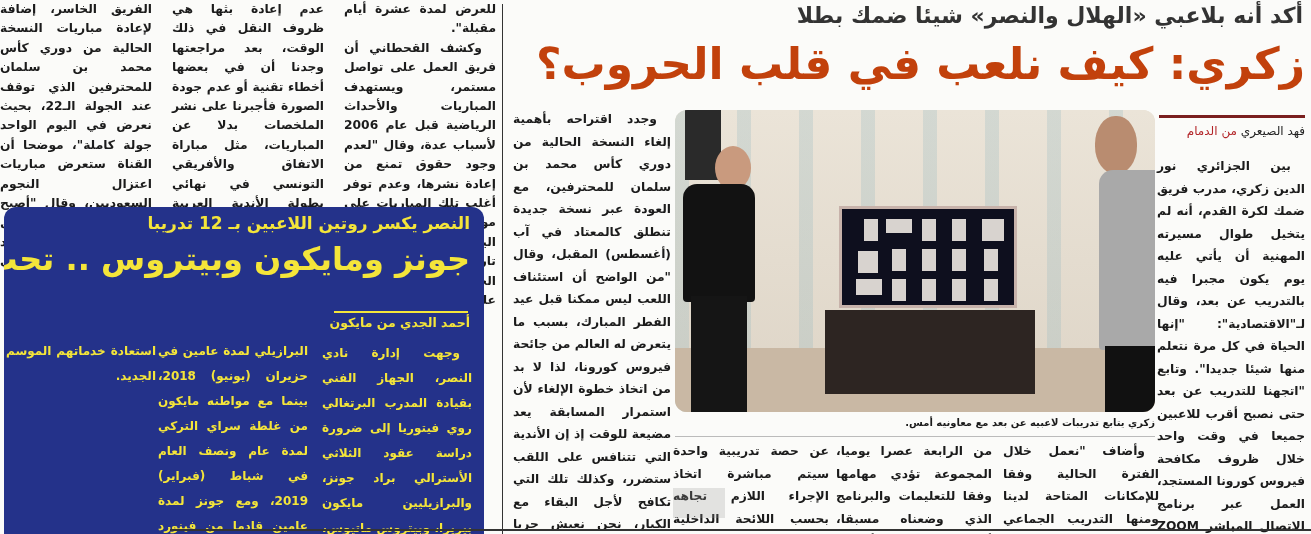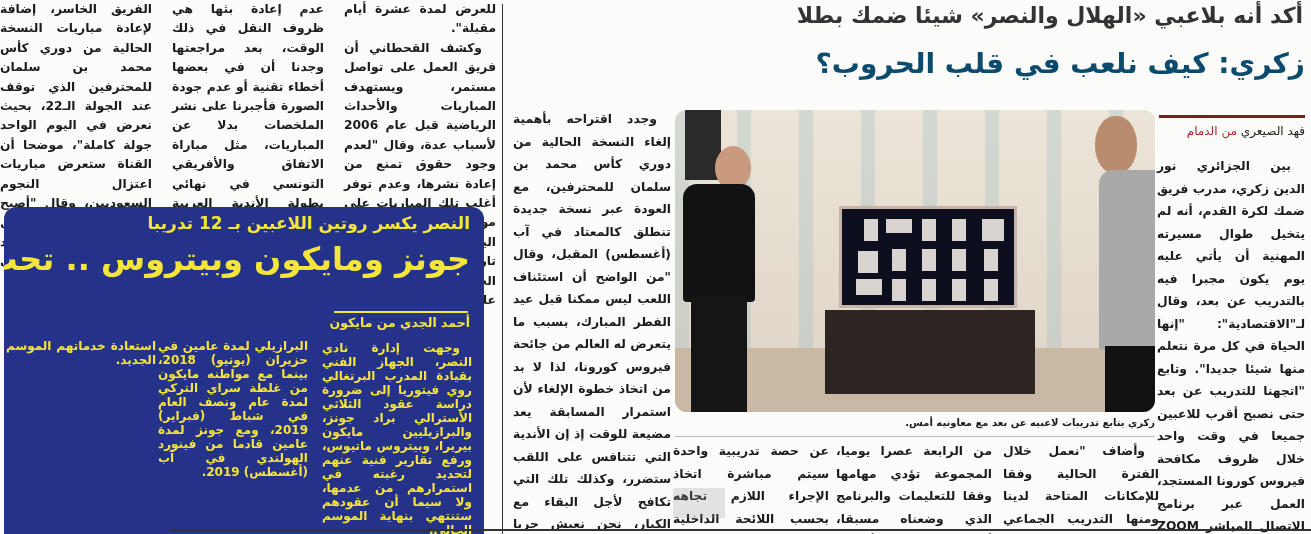--- a/index.html
+++ b/index.html
@@ -4,21 +4,21 @@
 <style>
   * { box-sizing: border-box; margin: 0; padding: 0; }
   html, body { width: 1311px; height: 534px; overflow: hidden; background: #f4f4f2; }
   body { font-family: "DejaVu Sans", sans-serif; color: #1a1a1a; position: relative; direction: rtl; }
 
   .page { position: absolute; inset: 0; background: #fbfbf9; }
 
   
   .main-article { position: absolute; left: 503px; top: 0; width: 808px; height: 534px; }
   .kicker { position: absolute; right: 8px; top: 0; font-size: 22px; font-weight: 700; color: #333; letter-spacing: -0.3px; white-space: nowrap; line-height: 32px; }
-  .headline { position: absolute; right: 6px; top: 34px; font-size: 28px; font-weight: 900; color: #0c4a6e; white-space: nowrap; line-height: 60px; letter-spacing: -1px; font-family: "DejaVu Sans", sans-serif; }
+  .headline { position: absolute; right: 6px; top: 34px; font-size: 44px; font-weight: 900; color: #c2410c; white-space: nowrap; line-height: 60px; letter-spacing: -1px; font-family: "DejaVu Sans", sans-serif; }
 
   .byline-rule { position: absolute; right: 6px; top: 115px; width: 146px; height: 3px; background: #7a1f1f; }
   .byline { position: absolute; right: 6px; top: 124px; font-size: 12px; font-weight: 400; color: #222; white-space: nowrap; }
   .byline .place { color: #b3262a; }
 
   .col-text { position: absolute; font-size: 12.3px; font-weight: 700; line-height: 22.5px; text-align: justify; color: #1b1b1b; }
   .col-text p { text-indent: 14px; }
 
   .col-right { right: 6px; top: 155px; width: 148px; }
   .col-mid { right: 640px; top: 108px; width: 158px; }
@@ -63,21 +63,21 @@
   .tcol.t3 { right: 348px; }
   .tcol p { text-indent: 14px; }
   .tcol p.noindent { text-indent: 0; }
 
   
   .blue-box { position: absolute; left: 4px; top: 207px; width: 480px; height: 327px; background: #24328a; border-radius: 12px 12px 0 0; overflow: hidden; padding-left: 45px; }
   .blue-kicker { position: absolute; right: 14px; top: 6px; font-size: 17px; font-weight: 700; color: #f4e53a; white-space: nowrap; }
   .blue-headline { position: absolute; right: 14px; top: 30px; font-size: 32px; font-weight: 900; color: #f4e53a; white-space: nowrap; letter-spacing: -0.6px; line-height: 44px; }
   .blue-rule { position: absolute; right: 16px; top: 104px; width: 134px; height: 2px; background: #f4e53a; }
   .blue-byline { position: absolute; right: 14px; top: 108px; font-size: 12.5px; font-weight: 700; color: #f4e53a; white-space: nowrap; }
-  .bcol { position: absolute; font-size: 12px; font-weight: 700; line-height: 14px; text-align: justify; color: #f4e53a; width: 150px; }
+  .bcol { position: absolute; font-size: 12px; font-weight: 700; line-height: 25px; text-align: justify; color: #f4e53a; width: 150px; }
   .bcol p { text-indent: 12px; }
   .bcol p.noindent { text-indent: 0; }
   .bcol.b1 { right: 12px; top: 134px; }
   .bcol.b2 { right: 176px; top: 88px; }
   .bcol.b3 { right: 328px; top: 88px; }
 </style>
 </head>
 <body>
 
 <div class="page">

